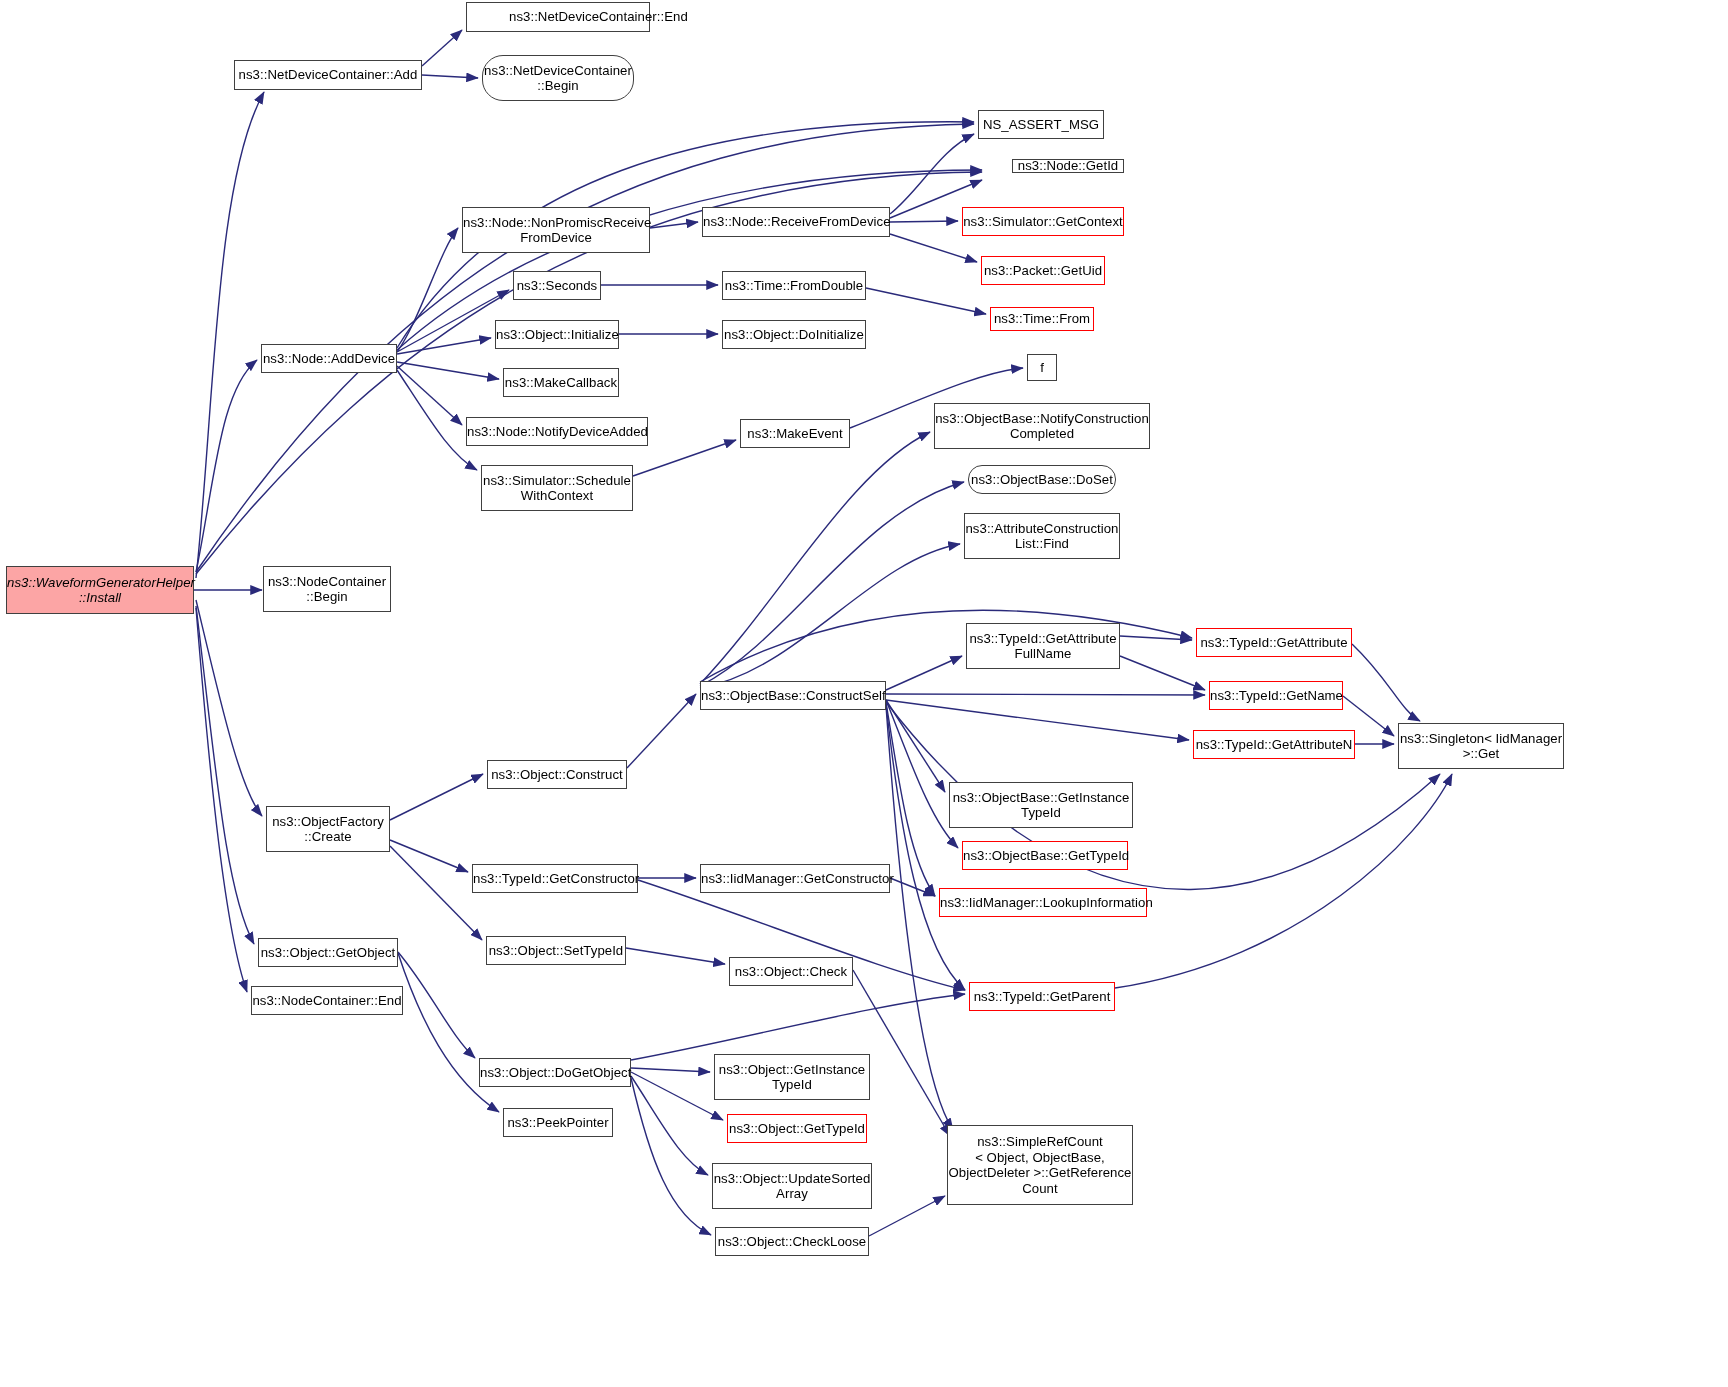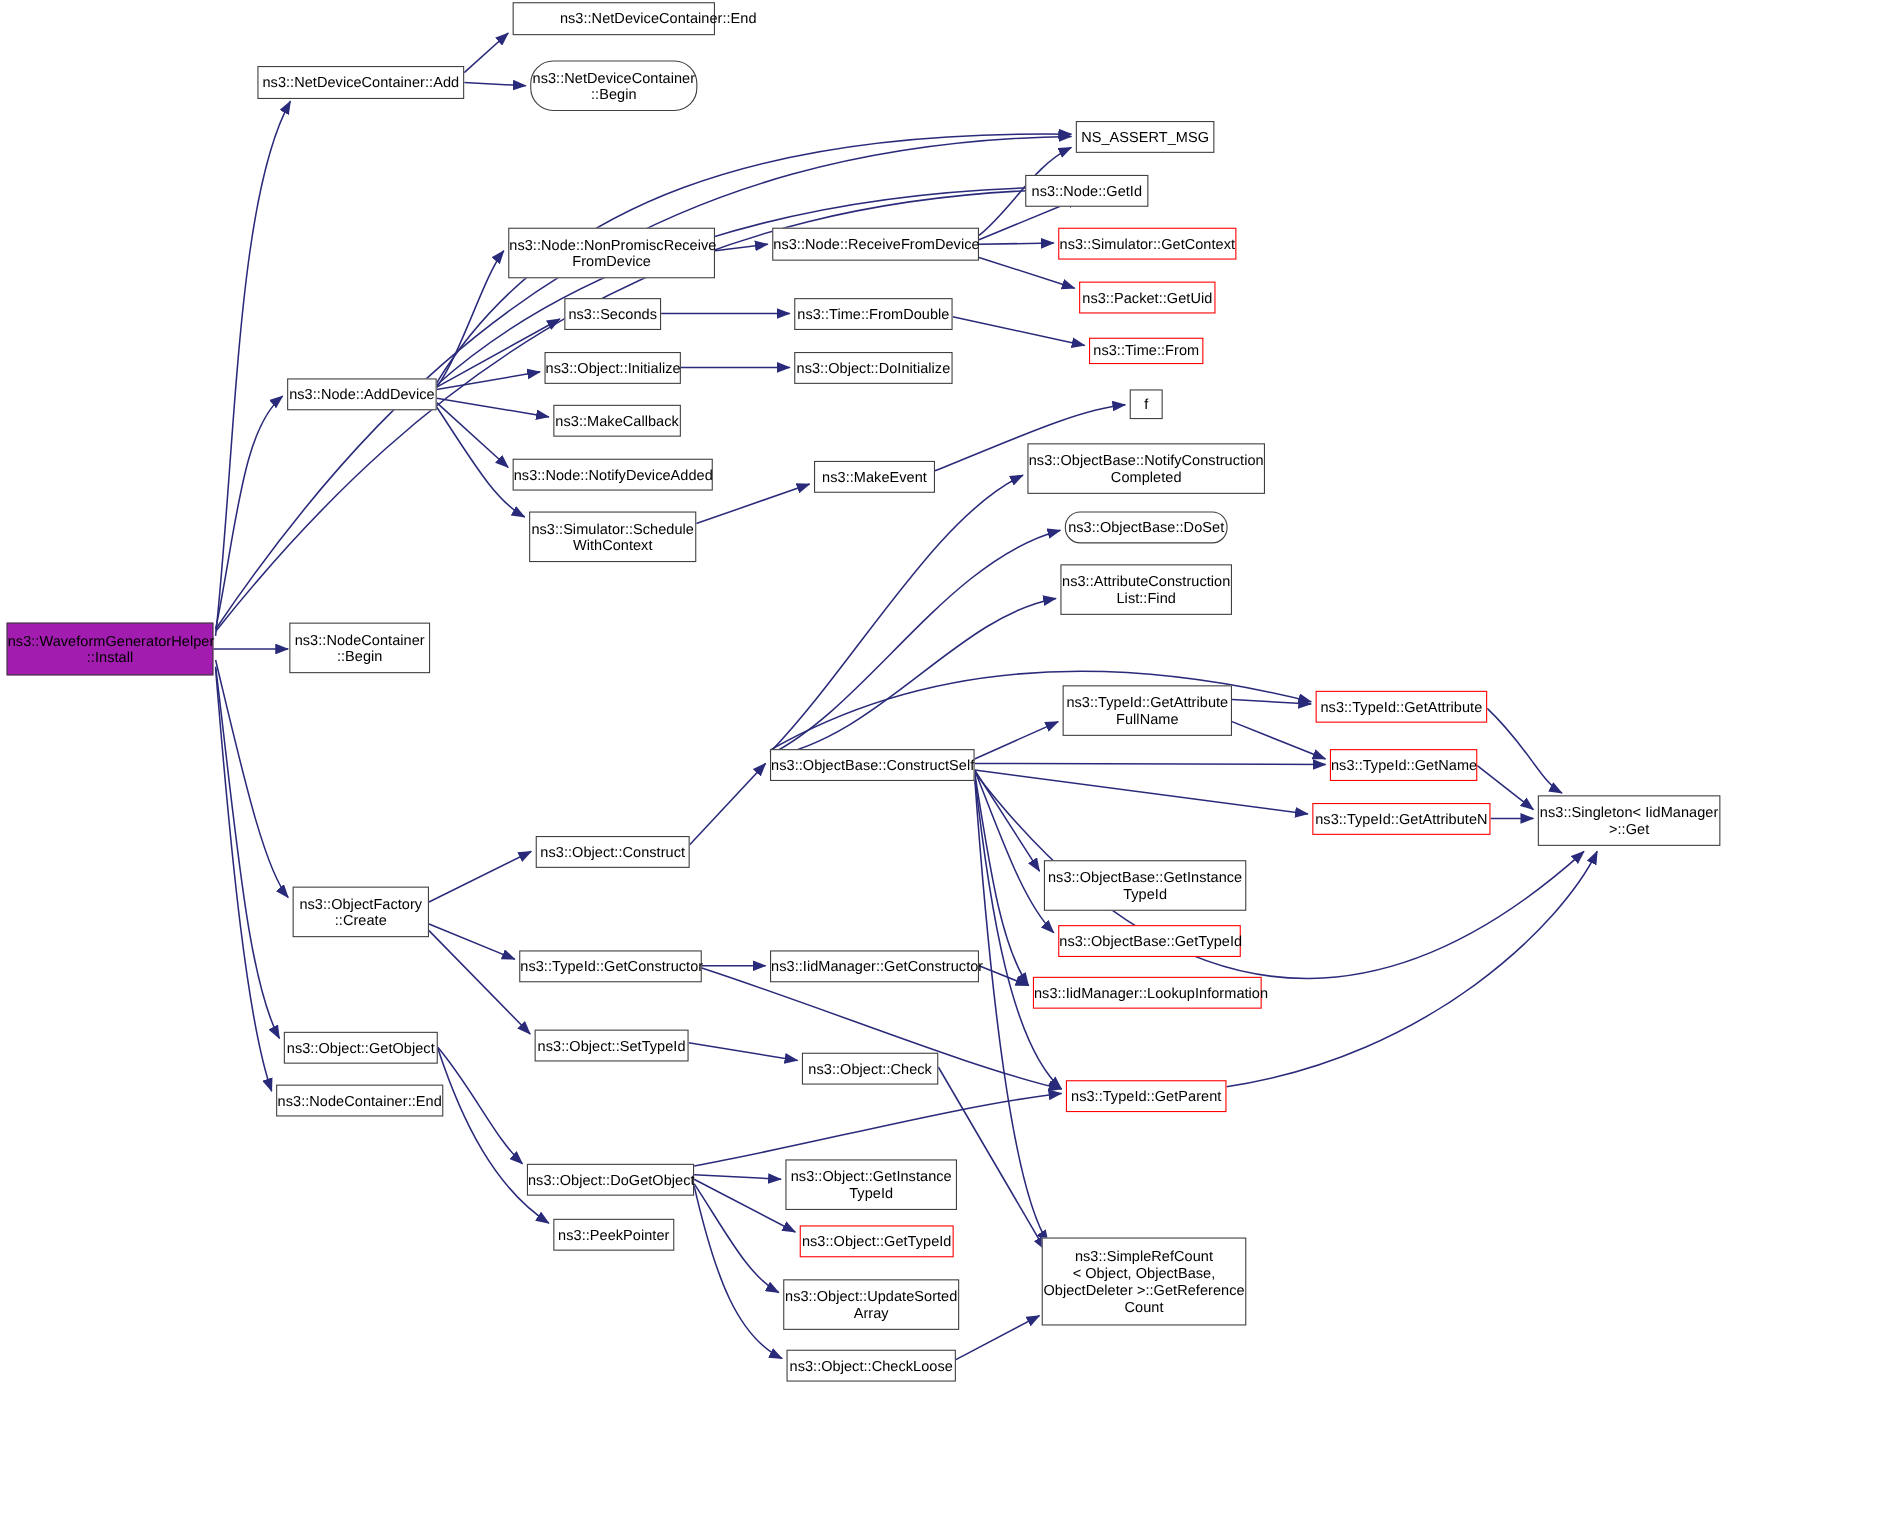--- a/index.html
+++ b/index.html
@@ -35,22 +35,23 @@
     justify-content: center;
     text-align: center;
     white-space: pre-line;
     letter-spacing: 0.05px;
     z-index: 5;
   }
   .node.red {
     border-color: #ff0000;
   }
   .node.root {
-    background: #a21caf;
+    background: #fca5a5;
     border-color: #404040;
+    font-style: italic;
   }
   .node-label { display:block; width: 100%; }
 </style>
 </head>
 <body>
 
 <div id="canvas">
   <svg id="edge-layer" viewBox="0 0 1728 1387" xmlns="http://www.w3.org/2000/svg">
     <defs>
       <marker id="arrow" markerWidth="9" markerHeight="7" refX="8.4" refY="3.5" orient="auto" markerUnits="strokeWidth">
@@ -125,21 +126,21 @@
       </g>
   </svg>
   <div id="nodes-group">
       <div class="node root" style="left: 6px; top: 566px; width: 188px; height: 48px;"><span class="node-label">ns3::WaveformGeneratorHelper
 ::Install</span></div>
       <div class="node" style="left: 234px; top: 60px; width: 188px; height: 30px;"><span class="node-label">ns3::NetDeviceContainer::Add</span></div>
       <div class="node" style="left: 466px; top: 2px; width: 184px; height: 30px; padding-left: 42px;"><span class="node-label">ns3::NetDeviceContainer::End</span></div>
       <div class="node" style="left: 482px; top: 55px; width: 152px; height: 46px; border-radius: 21px;"><span class="node-label">ns3::NetDeviceContainer
 ::Begin</span></div>
       <div class="node" style="left: 978px; top: 110px; width: 126px; height: 29px;"><span class="node-label">NS_ASSERT_MSG</span></div>
-      <div class="node" style="left: 932px; top: 159px; width: 112px; height: 29px;"><span class="node-label">ns3::Node::GetId</span></div>
+      <div class="node" style="left: 1012px; top: 159px; width: 112px; height: 14px;"><span class="node-label">ns3::Node::GetId</span></div>
       <div class="node red" style="left: 962px; top: 207px; width: 162px; height: 29px;"><span class="node-label">ns3::Simulator::GetContext</span></div>
       <div class="node red" style="left: 981px; top: 256px; width: 124px; height: 29px;"><span class="node-label">ns3::Packet::GetUid</span></div>
       <div class="node red" style="left: 990px; top: 307px; width: 104px; height: 24px;"><span class="node-label">ns3::Time::From</span></div>
       <div class="node" style="left: 462px; top: 207px; width: 188px; height: 46px;"><span class="node-label">ns3::Node::NonPromiscReceive
 FromDevice</span></div>
       <div class="node" style="left: 702px; top: 207px; width: 188px; height: 30px;"><span class="node-label">ns3::Node::ReceiveFromDevice</span></div>
       <div class="node" style="left: 513px; top: 271px; width: 88px; height: 29px;"><span class="node-label">ns3::Seconds</span></div>
       <div class="node" style="left: 722px; top: 271px; width: 144px; height: 29px;"><span class="node-label">ns3::Time::FromDouble</span></div>
       <div class="node" style="left: 495px; top: 320px; width: 124px; height: 29px;"><span class="node-label">ns3::Object::Initialize</span></div>
       <div class="node" style="left: 722px; top: 320px; width: 144px; height: 29px;"><span class="node-label">ns3::Object::DoInitialize</span></div>

